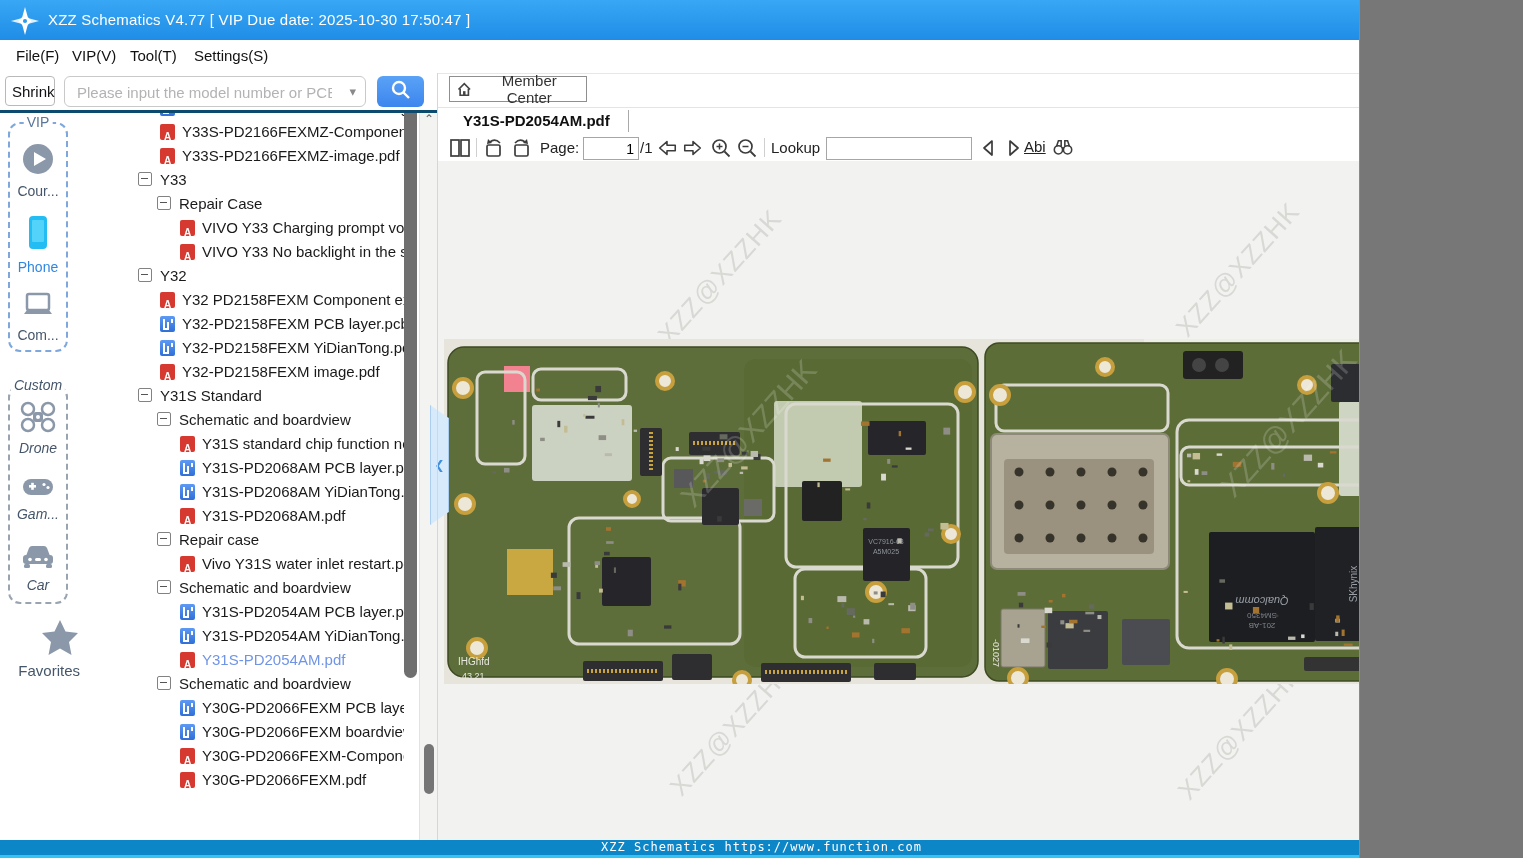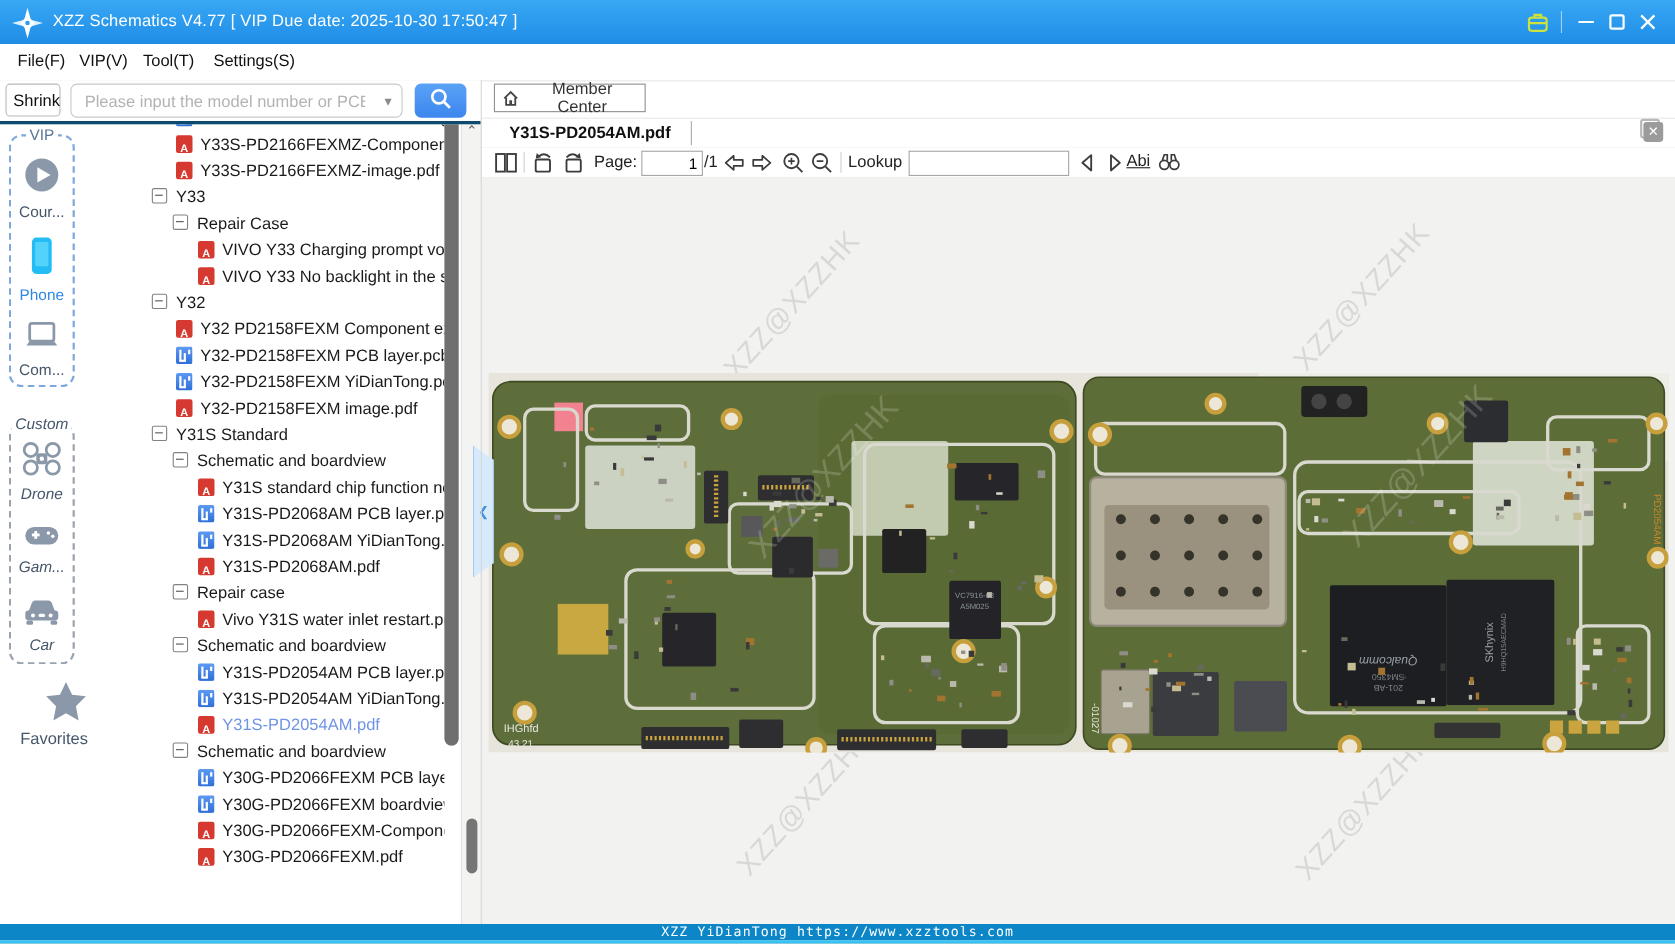--- a/index.html
+++ b/index.html
@@ -1,16 +1,16 @@
 <!DOCTYPE html>
 <html><head>
 <meta charset="utf-8">
 <style>
   html,body{margin:0;padding:0;background:#777;}
-  #win{position:relative;width:1523px;height:858px;background:#fff;overflow:hidden;
+  #win{position:relative;width:1359px;height:858px;background:#fff;overflow:hidden;
        font-family:"Liberation Sans",sans-serif;box-shadow:0 0 0 1px #8a8a8a;}
   .abs{position:absolute;}
   
   #titlebar{left:0;top:0;width:1523px;height:40px;background:linear-gradient(#38a7f4,#1f8de6);}
   #app-title{left:48px;top:11px;color:#fff;font-size:15px;letter-spacing:.2px;}
   .winbtn{top:8px;width:24px;height:24px;color:#fff;text-align:center;cursor:default;}
   #tb-sep{left:1419px;top:10px;width:1px;height:20px;background:rgba(255,255,255,.55);}
   
   #menubar{left:0;top:40px;width:1523px;height:33px;background:#fff;border-bottom:1px solid #e7e7e7;}
   .menuitem{position:absolute;top:7px;font-size:15px;color:#111;}
@@ -621,15 +621,15 @@
         <rect x="625.0310782788292" y="280.7573979609981" width="8.458273052451329" height="3.5679946781918384" fill="#a3742f"></rect>
         <rect x="600.5392726251017" y="268.6616478290575" width="7.687922678742521" height="5.511758303973711" fill="#d9d9cf"></rect>
         <rect x="641.3247823654698" y="272.77049034620455" width="8.898840314661545" height="2.577977511835274" fill="#8e8e86"></rect>
         <rect x="576.8544116279368" y="299.3709273050991" width="8.648282375488563" height="4.629917740183844" fill="#d9d9cf"></rect>
         <rect x="573.5655835340228" y="253.03416809524185" width="7.958076614401339" height="3.7097558880735915" fill="#8e8e86"></rect>
       </g>
     <text transform="rotate(-48 250 170)" x="250" y="170" font-size="30" fill="#fff" opacity=".18">XZZ@XZZHK</text>
     <text transform="rotate(-48 790 160)" x="790" y="160" font-size="30" fill="#fff" opacity=".18">XZZ@XZZHK</text>
   </svg>
 
-  <div class="abs" id="statusbar">XZZ YiDianTong https://www.xzztools.com</div>
+  <div class="abs" id="statusbar">XZZ Schematics https://www.function.com</div>
   <div class="abs" id="bottomedge"></div>
 </div>
 
 </body></html>

